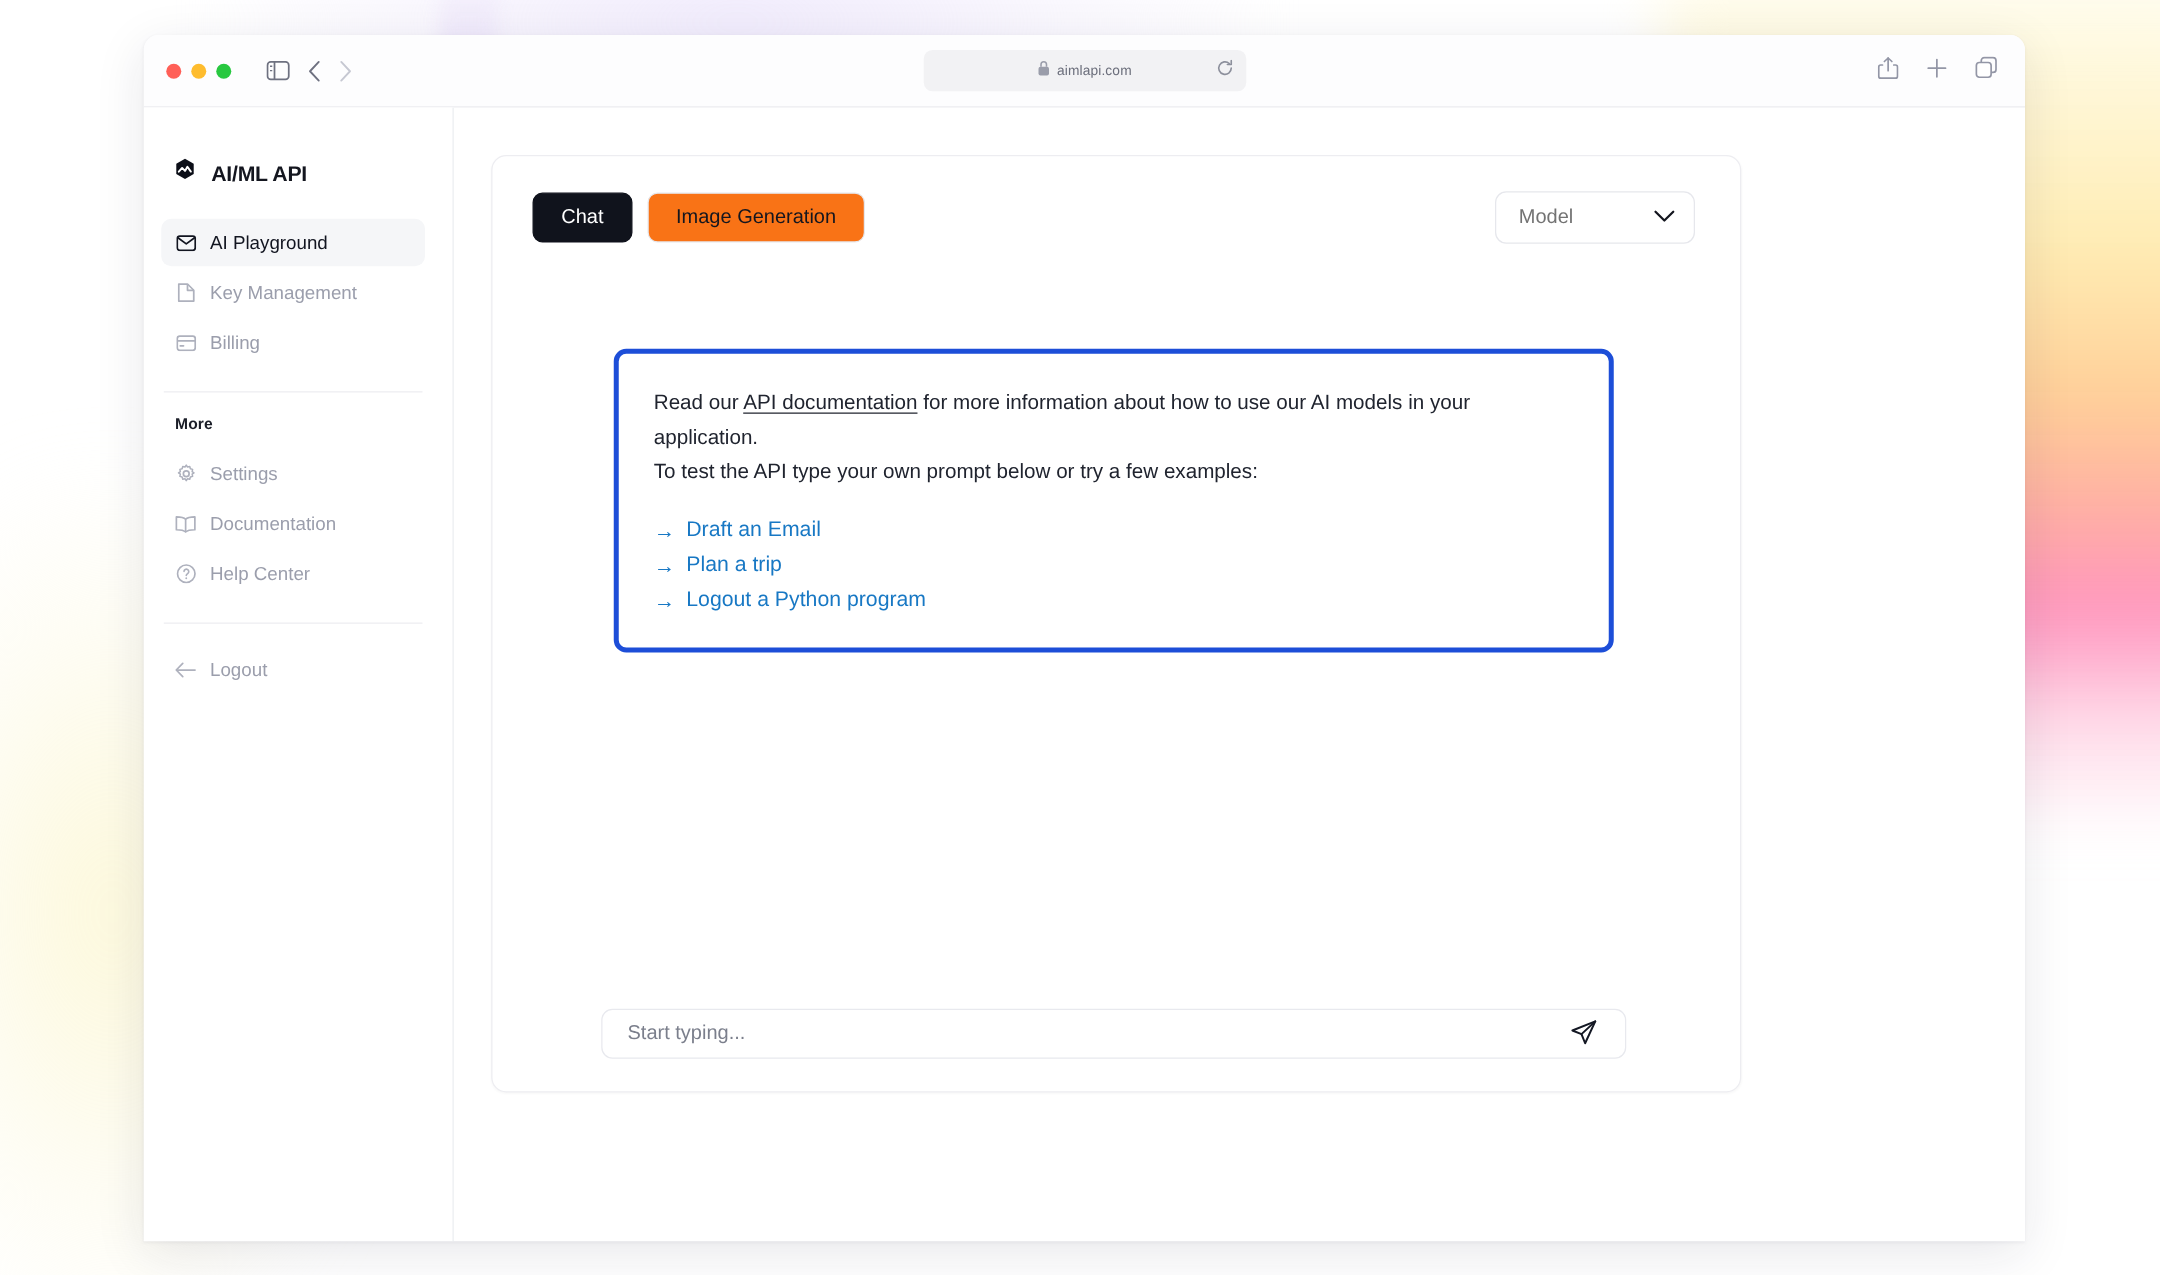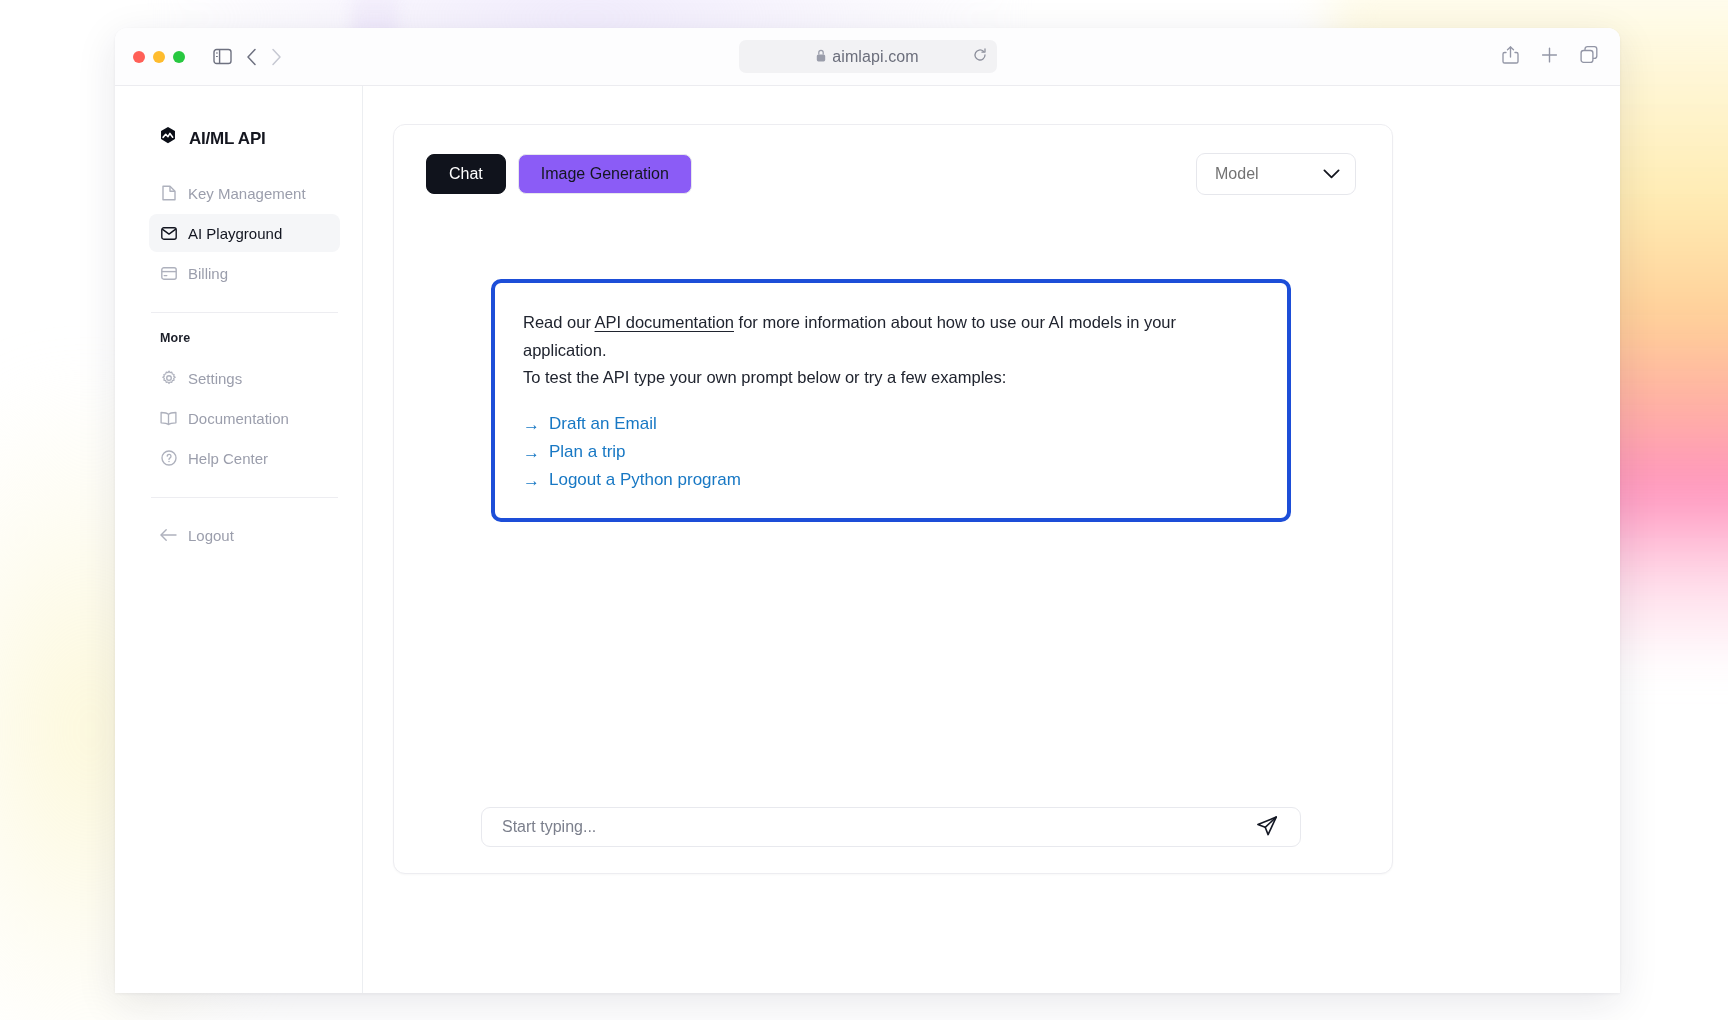--- a/index.html
+++ b/index.html
@@ -124,21 +124,21 @@
     position: absolute;
     left: 50%; transform: translateX(-50%);
     top: 12px;
     width: 258px; height: 33px;
     background: #f2f2f4;
     border-radius: 7px;
     display: flex; align-items: center; justify-content: center;
     gap: 6px;
   }
   .urlbar .url-text {
-    font-size: 16px;
+    font-size: 11px;
     color: #6b6e7b;
     letter-spacing: .1px;
   }
   .urlbar .reload {
     position: absolute; right: 10px; top: 50%;
     transform: translateY(-50%);
     color: #8d909c;
   }
   .lockicon { color: #8d909c; }
 
@@ -155,21 +155,21 @@
     height: 907px;
     background: transparent;
   }
 
   
   .sidebar {
     width: 248px;
     flex: 0 0 248px;
     background: #ffffff;
     border-right: 1px solid #eceef1;
-    padding: 28px 22px 0 34px;
+    padding: 28px 22px 0 14px;
     position: relative;
     z-index: 3;
   }
 
   .brand {
     display: flex; align-items: center; gap: 10px;
     margin: 12px 0 22px 8px;
   }
   .brand-name {
     font-size: 17px;
@@ -237,21 +237,21 @@
     display: flex; align-items: center; justify-content: space-between;
   }
   .tabs { display: flex; gap: 12px; }
   .tab {
     height: 40px;
     padding: 0 22px;
     border-radius: 8px;
     display: flex; align-items: center;
     font-size: 16px;
     color: #14161f;
-    background: #8b5cf6;
+    background: #f97316;
     border: 1px solid #e6e7ec;
     cursor: pointer;
     white-space: nowrap;
   }
   .tab.active {
     background: #10131c;
     color: #ffffff;
     border-color: #10131c;
   }
 
@@ -424,38 +424,38 @@
           <span>
             <svg width="22" height="22" viewBox="0 0 24 24">
               <path d="M12 1.1l7.6 4.4v8.8L12 18.7 4.4 14.3V5.5z" fill="#0b0e17"></path>
               <path d="M6.6 12.4l2.9-3.3 2.5 2.6 2.1-3.6 3 4.2" stroke="#ffffff" stroke-width="1.7" fill="none" stroke-linecap="round" stroke-linejoin="round"></path>
             </svg>
           </span>
           <span class="brand-name">AI/ML API</span>
         </div>
 
         <nav class="navlist">
+          <div class="navitem active">
+            <span class="ic">
+              <svg width="16" height="13" viewBox="0 0 16 13" fill="none">
+                <rect x="0.8" y="0.8" width="14.4" height="11.4" rx="2" stroke="currentColor" stroke-width="1.4"></rect>
+                <path d="M1.6 2.4L8 7.1l6.4-4.7" stroke="currentColor" stroke-width="1.4" stroke-linecap="round" stroke-linejoin="round"></path>
+              </svg>
+            </span>
+            <span>AI Playground</span>
+          </div>
+
           <div class="navitem">
             <span class="ic">
               <svg width="14" height="16" viewBox="0 0 14 16" fill="none">
                 <path d="M1 1.2h7l5 5v8.6H1z" stroke="currentColor" stroke-width="1.4" stroke-linejoin="round"></path>
                 <path d="M8 1.2v5h5" stroke="currentColor" stroke-width="1.4" stroke-linejoin="round"></path>
               </svg>
             </span>
             <span>Key Management</span>
-          </div>
-
-          <div class="navitem active">
-            <span class="ic">
-              <svg width="16" height="13" viewBox="0 0 16 13" fill="none">
-                <rect x="0.8" y="0.8" width="14.4" height="11.4" rx="2" stroke="currentColor" stroke-width="1.4"></rect>
-                <path d="M1.6 2.4L8 7.1l6.4-4.7" stroke="currentColor" stroke-width="1.4" stroke-linecap="round" stroke-linejoin="round"></path>
-              </svg>
-            </span>
-            <span>AI Playground</span>
           </div>
 
           <div class="navitem">
             <span class="ic">
               <svg width="16" height="13" viewBox="0 0 16 13" fill="none">
                 <rect x="0.8" y="0.8" width="14.4" height="11.4" rx="2" stroke="currentColor" stroke-width="1.4"></rect>
                 <path d="M0.8 4.6h14.4" stroke="currentColor" stroke-width="1.4"></path>
                 <path d="M3.2 8.6h2.6" stroke="currentColor" stroke-width="1.4" stroke-linecap="round"></path>
               </svg>
             </span>

